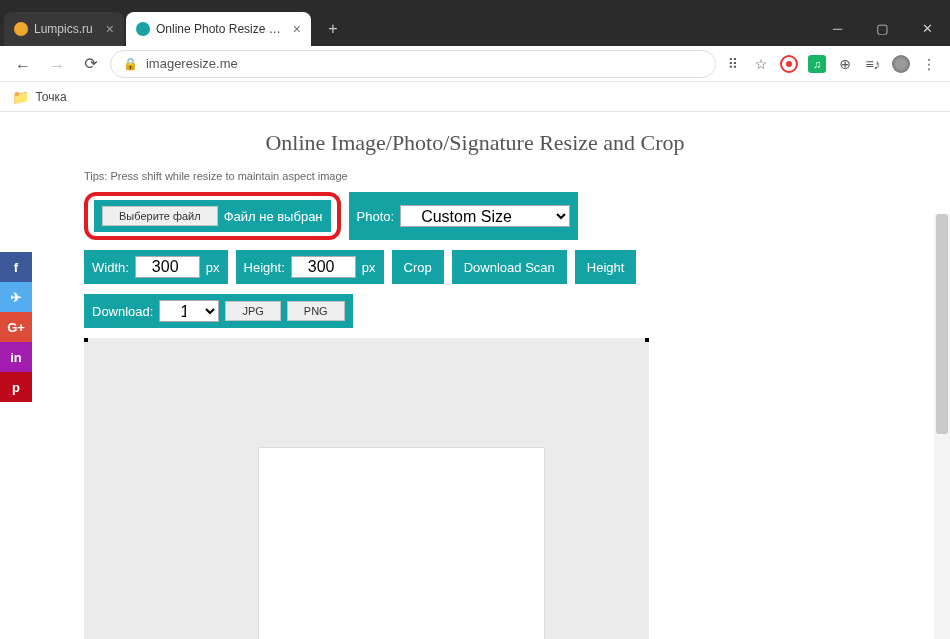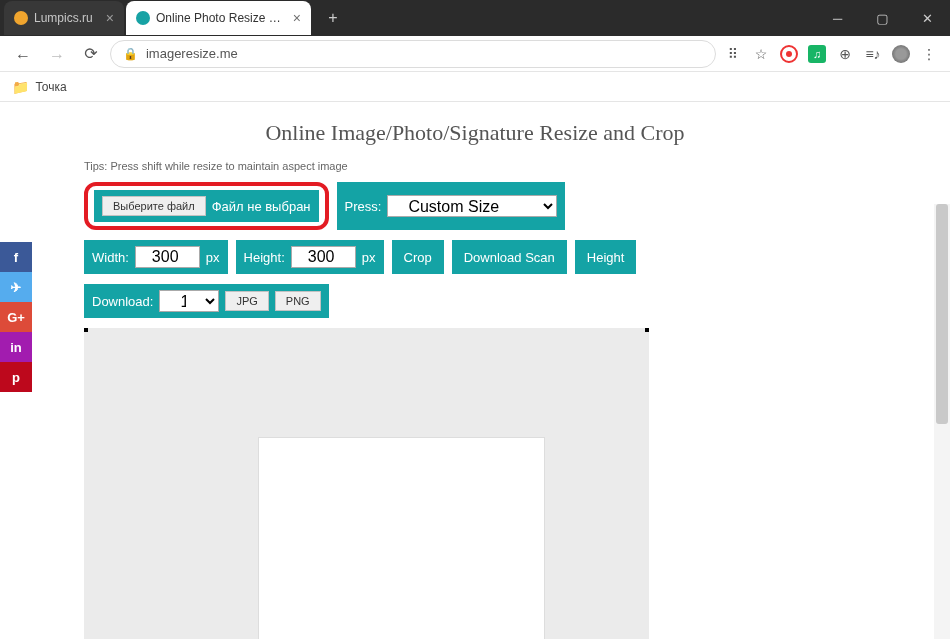--- a/index.html
+++ b/index.html
@@ -7,24 +7,24 @@
     margin: 0;
     font-family: Arial, sans-serif;
     background: #fff;
     width: 950px;
     height: 639px;
     overflow: hidden;
     position: relative;
   }
   
   .title-bar {
-    height: 36px;
+    height: 46px;
     background: #2b2b2b;
     display: flex;
-    align-items: center;
+    align-items: flex-end;
   }
   .tabs-area { display: flex; flex: 1; align-items: flex-end; padding-left: 4px; }
   .tab {
     height: 34px;
     display: flex;
     align-items: center;
     padding: 0 10px;
     font-size: 12px;
     color: #fff;
     border-radius: 8px 8px 0 0;
@@ -100,21 +100,21 @@
   }
   .teal.btn { cursor:pointer; padding:8px 12px; }
   .inp {
     background:#fff; color:#000; border:1px solid #aaa;
     font-size:16px; height:22px; padding:1px 16px;
   }
   .inp-num { width:65px; }
   select.inp { height:22px; width:170px; }
   .filepick {
     background:#efefef; color:#333; border:1px solid #c2c2c2;
-    font-size:11px; padding:3px 10px; cursor:pointer;text-align:right;
+    font-size:11px; padding:3px 16px; cursor:pointer;text-align:right;
   }
   .highlight-ring {
     border:4px solid #e31b23; border-radius:12px;
     padding:4px 6px;
     display:inline-flex; align-items:center;
   }
 
   .img-area {
     width: 565px; height: 325px;
     background:#ebebeb;
@@ -217,21 +217,21 @@
     <div class="tips">Tips: Press shift while resize to maintain aspect image</div>
 
     <div class="row">
       <span class="highlight-ring">
         <span class="teal">
           <button class="filepick">Выберите файл</button>
           <span>Файл не выбран</span>
         </span>
       </span>
       <span class="teal">
-        <span>Press:</span>
+        <span>Photo:</span>
         <select class="inp">
           <option>Custom Size</option>
         </select>
       </span>
     </div>
 
     <div class="row">
       <span class="teal">
         <span>Width:</span>
         <input class="inp inp-num" value="300" style="">

